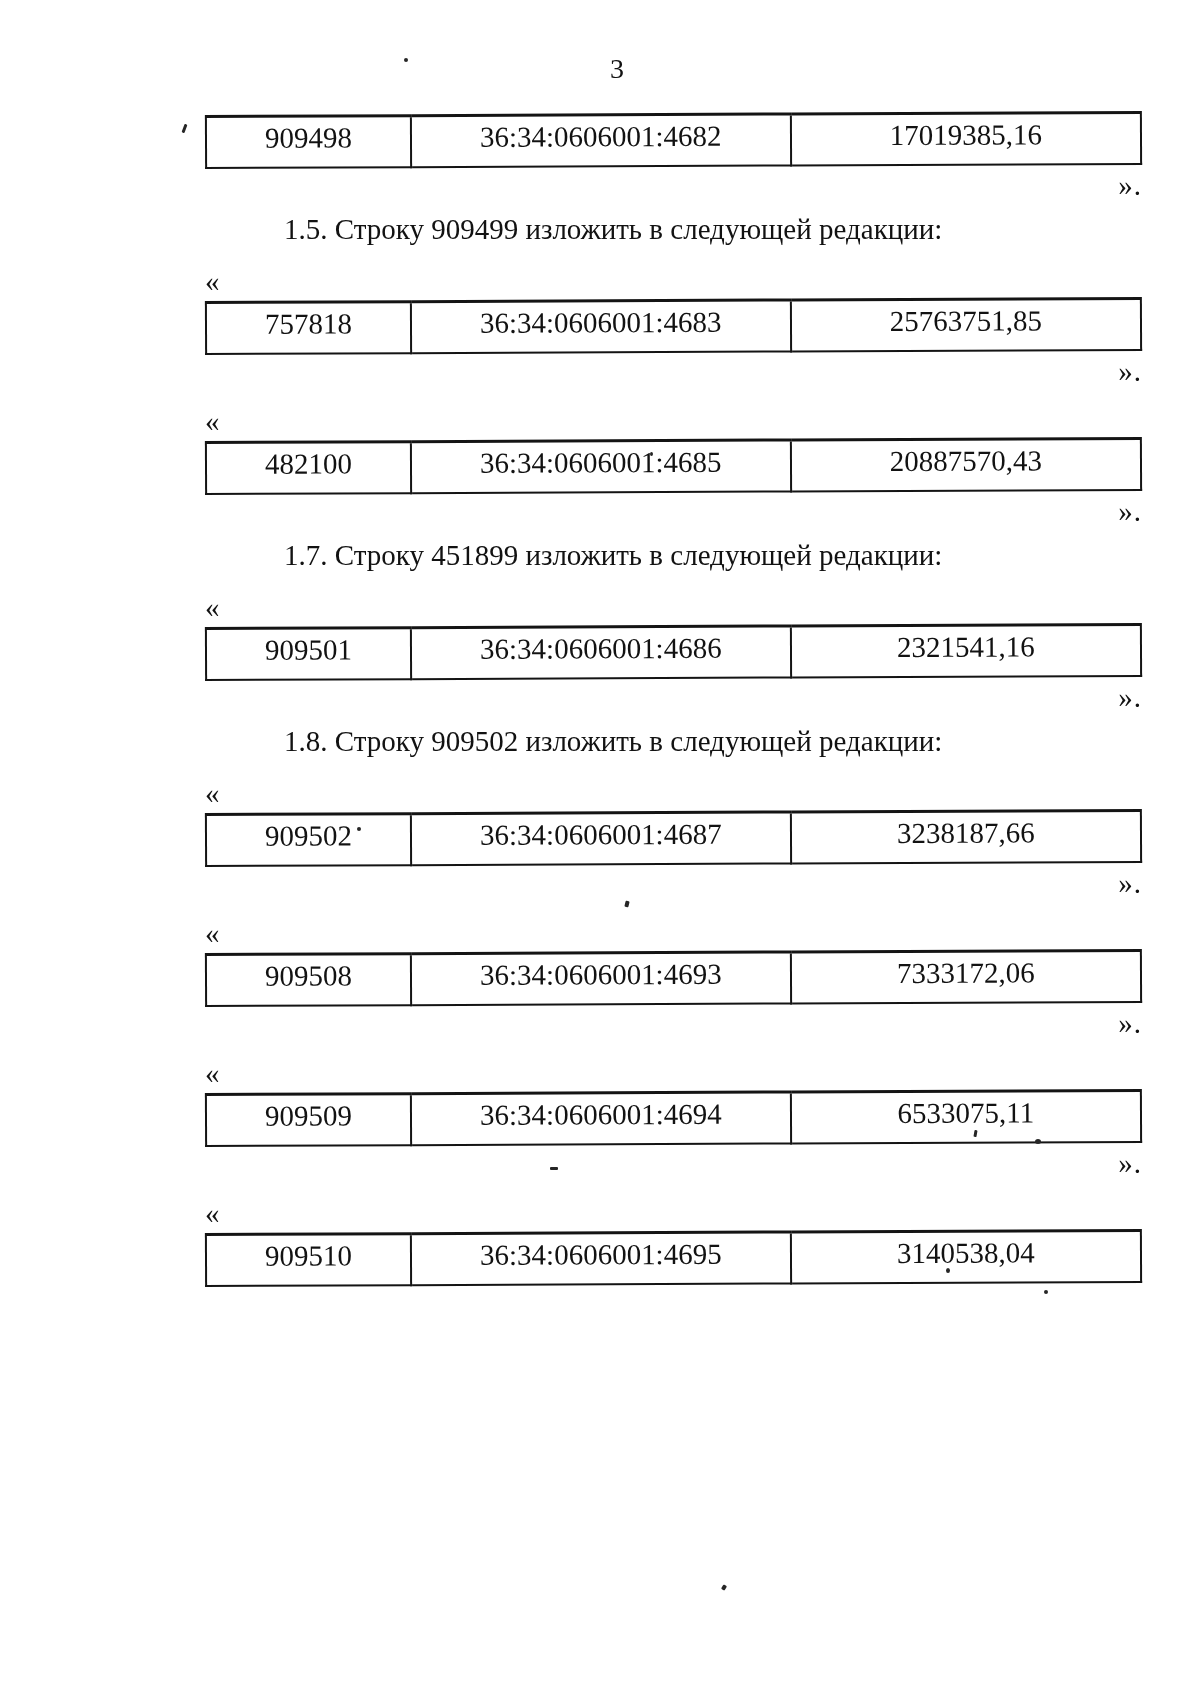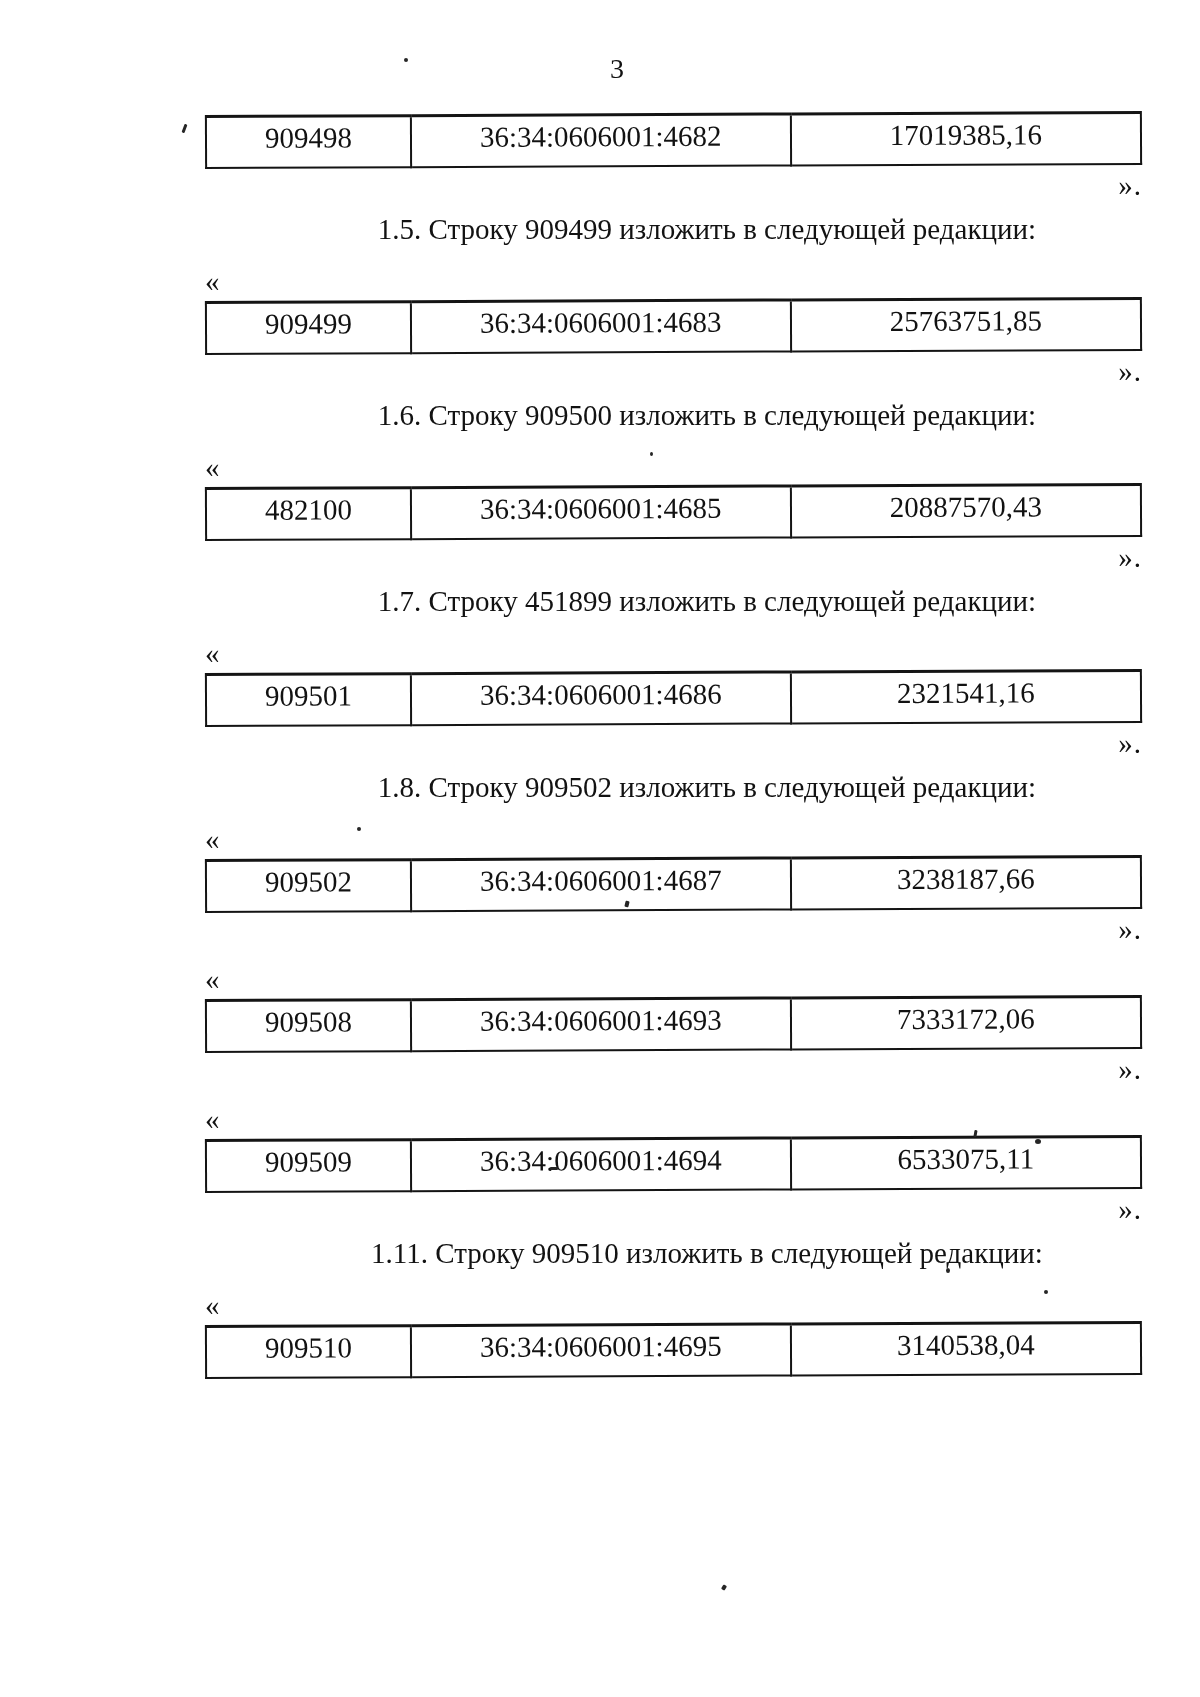--- a/index.html
+++ b/index.html
@@ -53,21 +53,20 @@
     line-height: 28px;
     letter-spacing: 1px;
   }
   .section { margin-top: 14px; }
   .heading {
     margin: 12px;
     font-size: 29px;
     line-height: 32px;
     text-indent: 67px;
     white-space: nowrap;
-    text-align: center;
   }
   .open-mark {
     margin-top: 20px;
     height: 32px;
     font-size: 29px;
     line-height: 32px;
   }
   .speck {
     position: absolute;
     background: #262626;
@@ -94,31 +93,30 @@
     <div class="close-mark">».</div>
   </div>
 
   <div id="sections">
   <section class="section">
     <p class="heading">1.5. Строку 909499 изложить в следующей редакции:</p>
     <div class="open-mark">«</div>
     <table class="row-table">
       <tbody>
         <tr>
-          <td class="col-code">909499</td>
+          <td class="col-code">757818</td>
           <td class="col-cad">36:34:0606001:4683</td>
           <td class="col-area">25763751,85</td>
         </tr>
       </tbody>
     </table>
     <div class="close-mark">».</div>
   </section>
 
   <section class="section">
-    <p class="heading">1.6. Строку 909500 изложить в следующей редакции:</p>
     <div class="open-mark">«</div>
     <table class="row-table">
       <tbody>
         <tr>
           <td class="col-code">482100</td>
           <td class="col-cad">36:34:0606001:4685</td>
           <td class="col-area">20887570,43</td>
         </tr>
       </tbody>
     </table>
@@ -177,21 +175,20 @@
           <td class="col-code">909509</td>
           <td class="col-cad">36:34:0606001:4694</td>
           <td class="col-area">6533075,11</td>
         </tr>
       </tbody>
     </table>
     <div class="close-mark">».</div>
   </section>
 
   <section class="section">
-    <p class="heading">1.11. Строку 909510 изложить в следующей редакции:</p>
     <div class="open-mark">«</div>
     <table class="row-table">
       <tbody>
         <tr>
           <td class="col-code">909510</td>
           <td class="col-cad">36:34:0606001:4695</td>
           <td class="col-area">3140538,04</td>
         </tr>
       </tbody>
     </table>

